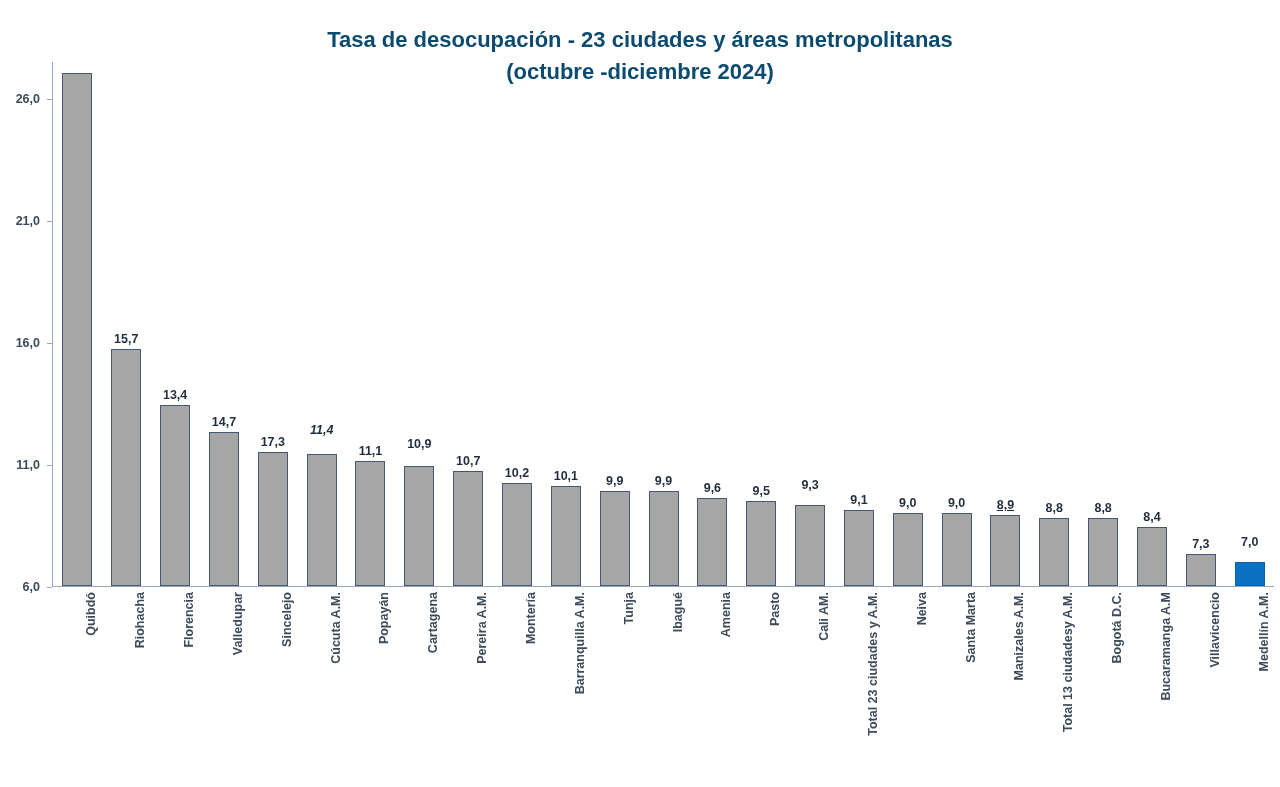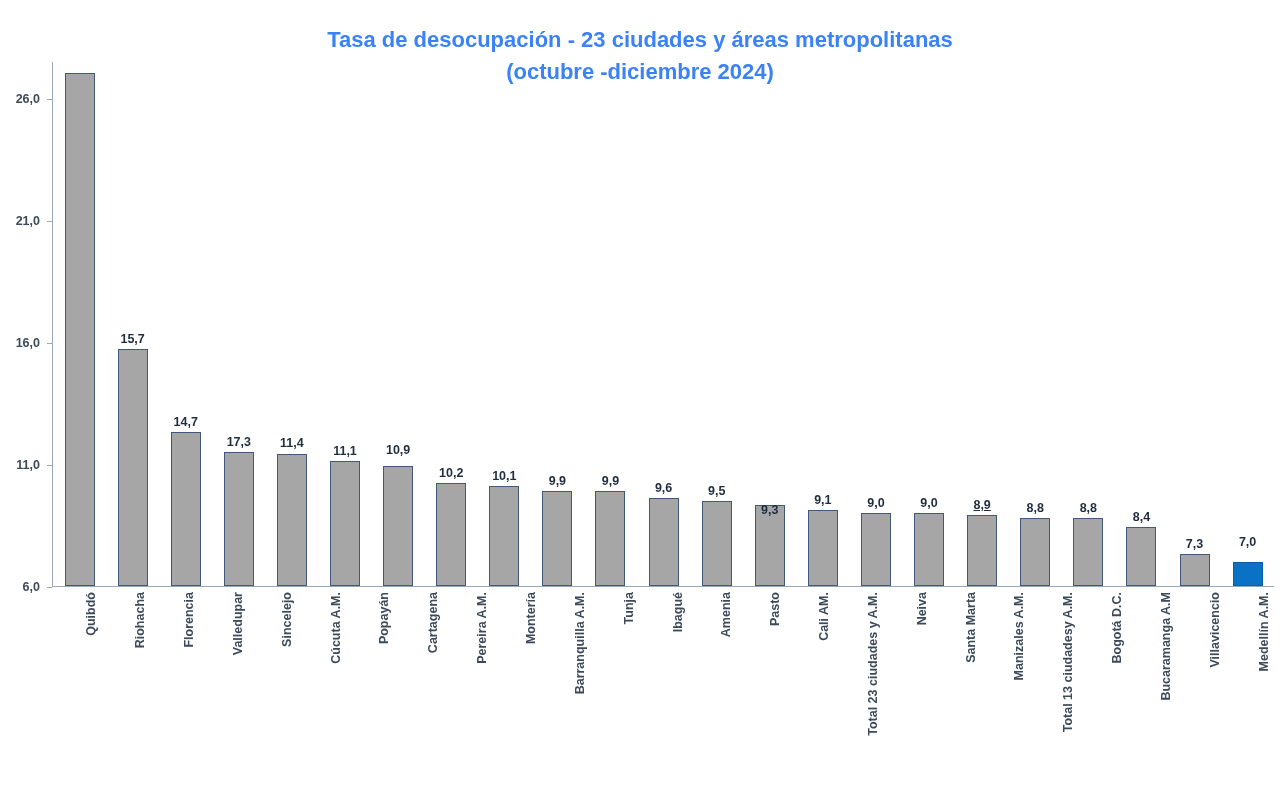--- a/index.html
+++ b/index.html
@@ -21,21 +21,21 @@
   }
   
   #chart-title {
     position: absolute;
     left: 0;
     top: 24px;
     width: 1280px;
     text-align: center;
     font-size: 22px;
     font-weight: bold;
-    color: #3b82f6;
+    color: #0c4a6e;
     line-height: 1.45;
     white-space: pre-line;
   }
   
   #plot-area {
     position: absolute;
     left: 52px;
     top: 62px;
     width: 1222px;
     height: 525px;
@@ -166,38 +166,46 @@
     <div id="bars">
         <div class="bar-slot">
           <div class="bar" title="Quibdó" style="height: 512.791px;"></div>
           <div class="bar-value" style="bottom: 512.791px;"></div>
         </div>
         <div class="bar-slot">
           <div class="bar" title="Riohacha" style="height: 236.86px;"></div>
           <div class="bar-value" style="bottom: 236.86px;">15,7</div>
         </div>
         <div class="bar-slot">
+          <div class="bar" title="Florencia" style="height: 180.698px;"></div>
+          <div class="bar-value" style="bottom: 180.698px;">13,4</div>
+        </div>
+        <div class="bar-slot">
           <div class="bar" title="Valledupar" style="height: 153.837px;"></div>
           <div class="bar-value" style="bottom: 153.837px;">14,7</div>
         </div>
         <div class="bar-slot">
           <div class="bar" title="Sincelejo" style="height: 134.302px;"></div>
           <div class="bar-value" style="bottom: 134.302px;">17,3</div>
         </div>
         <div class="bar-slot">
           <div class="bar" title="Cúcuta A.M." style="height: 131.86px;"></div>
-          <div class="bar-value" style="bottom: 133px;">11,4</div>
+          <div class="bar-value" style="bottom: 146px; font-style: italic;">11,4</div>
         </div>
         <div class="bar-slot">
           <div class="bar" title="Popayán" style="height: 124.535px;"></div>
           <div class="bar-value" style="bottom: 124.535px;">11,1</div>
         </div>
         <div class="bar-slot">
           <div class="bar" title="Cartagena" style="height: 119.651px;"></div>
-          <div class="bar-value" style="bottom: 126px;">10,9</div>
+          <div class="bar-value" style="bottom: 132px;">10,9</div>
+        </div>
+        <div class="bar-slot">
+          <div class="bar" title="Pereira A.M." style="height: 114.767px;"></div>
+          <div class="bar-value" style="bottom: 114.767px;">10,7</div>
         </div>
         <div class="bar-slot">
           <div class="bar" title="Montería" style="height: 102.558px;"></div>
           <div class="bar-value" style="bottom: 102.558px;">10,2</div>
         </div>
         <div class="bar-slot">
           <div class="bar" title="Barranquilla A.M." style="height: 100.116px;"></div>
           <div class="bar-value" style="bottom: 100.116px;">10,1</div>
         </div>
         <div class="bar-slot">
@@ -211,21 +219,21 @@
         <div class="bar-slot">
           <div class="bar" title="Amenia" style="height: 87.907px;"></div>
           <div class="bar-value" style="bottom: 87.907px; margin-top: 40px;">9,6</div>
         </div>
         <div class="bar-slot">
           <div class="bar" title="Pasto" style="height: 85.4651px;"></div>
           <div class="bar-value" style="bottom: 85.4651px;">9,5</div>
         </div>
         <div class="bar-slot">
           <div class="bar" title="Cali AM." style="height: 80.5814px;"></div>
-          <div class="bar-value" style="bottom: 66px;">9,3</div>
+          <div class="bar-value" style="bottom: 91px;">9,3</div>
         </div>
         <div class="bar-slot">
           <div class="bar" title="Total 23 ciudades y A.M." style="height: 75.6977px;"></div>
           <div class="bar-value" style="bottom: 75.6977px;">9,1</div>
         </div>
         <div class="bar-slot">
           <div class="bar" title="Neiva" style="height: 73.2558px;"></div>
           <div class="bar-value" style="bottom: 73.2558px;">9,0</div>
         </div>
         <div class="bar-slot">

